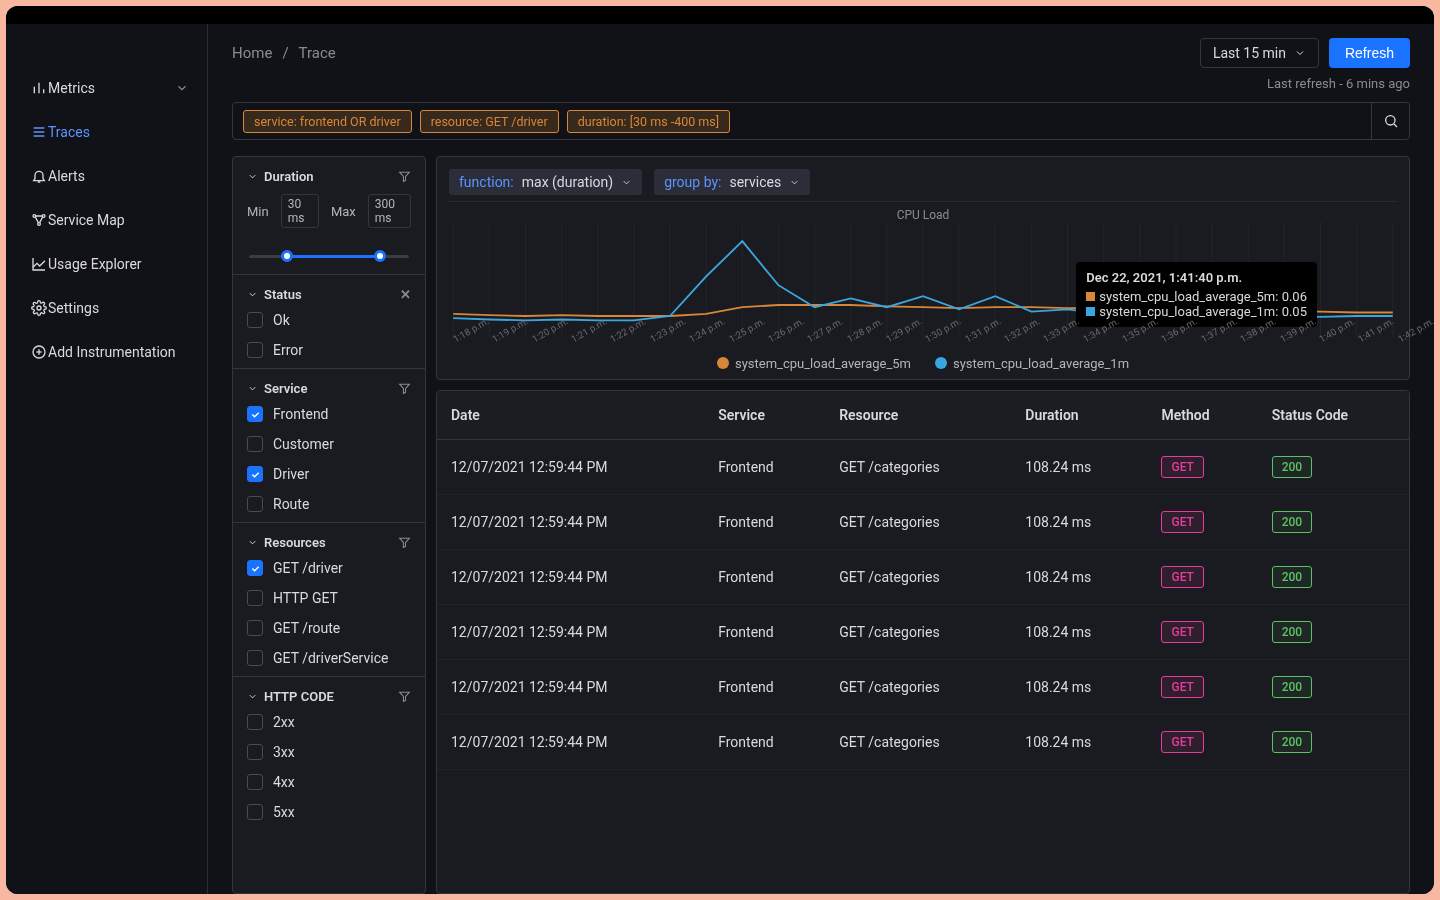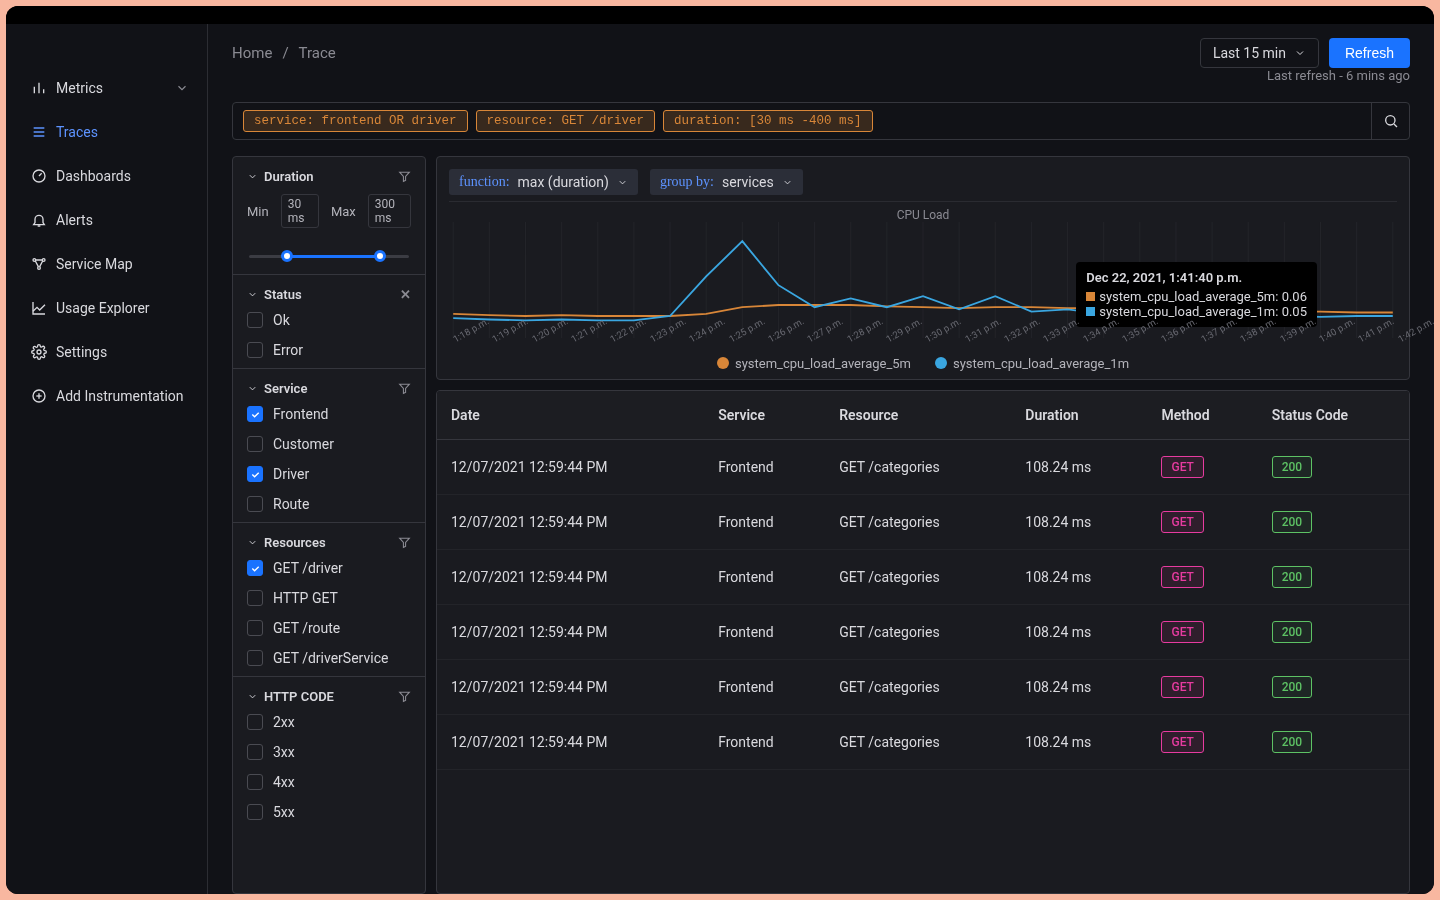--- a/index.html
+++ b/index.html
@@ -49,21 +49,21 @@
     padding-top:42px;
     flex:none;
   }
   .nav-item{
     display:flex;
     align-items:center;
     padding:0 14px 0 24px;
     height:44px;
     color:var(--text);
     cursor:pointer;
-    gap:8px;
+    gap:0;
     font-size:14px;
   }
   .nav-item.active{color:var(--blue-text);}
   .nav-icon{width:18px;height:18px;display:flex;align-items:center;justify-content:center;flex:none;}
   .nav-label{flex:1;}
   .nav-chevron{width:18px;color:var(--text-dim);}
   
   .main{
     flex:1;
     display:flex;
@@ -82,20 +82,21 @@
     color:var(--text-dim);
     font-size:15px;
     padding-top:6px;
   }
   .breadcrumb .sep{color:var(--text-dim);}
   .header-right{
     margin-left:auto;
     display:flex;
     flex-direction:column;
     align-items:flex-end;
+    gap:8px;
   }
   .header-buttons{display:flex;gap:10px;}
   .btn-outline{
     border:1px solid var(--border-light);
     background:transparent;
     color:var(--text);
     padding:6px 12px;
     border-radius:4px;
     display:flex;
     align-items:center;
@@ -110,21 +111,20 @@
     border-radius:4px;
     border:none;
     font-size:14px;
     cursor:pointer;
   }
   .last-refresh{color:var(--text-dim);font-size:13px;}
   
   .searchbar-row{
     padding:0 24px;
     margin-bottom:16px;
-    font-family:Liberation Mono, monospace;
   }
   .searchbar{
     display:flex;
     border:1px solid var(--border-light);
     border-radius:4px;
     height:38px;
     align-items:center;
   }
   .search-chips{
     display:flex;
@@ -212,21 +212,21 @@
   .fn-row{display:flex;gap:12px;margin-bottom:6px;}
   .fn-pill{
     background:#2b2e38;
     border-radius:3px;
     padding:5px 10px;
     display:flex;
     gap:8px;
     align-items:center;
     font-size:14px;
   }
-  .fn-pill .key{color:var(--blue-text);font-family:Liberation Serif, serif;}
+  .fn-pill .key{color:var(--blue-text);}
   .fn-pill .val{color:var(--text);}
   .chart-area{
     height:140px;
     border-top:1px solid #2a2b31;
     margin-top:6px;
     position:relative;
   }
   .chart-title{
     position:absolute;top:6px;left:0;right:0;text-align:center;color:var(--text-dim);font-size:12px;
   }
@@ -306,29 +306,20 @@
         </div>
         <div class="nav-item active">
           <span class="nav-icon">
             <svg width="16" height="16" viewBox="0 0 24 24" fill="none" stroke="currentColor" stroke-width="2">
               <line x1="4" y1="6" x2="20" y2="6"></line>
               <line x1="4" y1="12" x2="20" y2="12"></line>
               <line x1="4" y1="18" x2="20" y2="18"></line>
             </svg>
           </span>
     <span class="nav-label">Traces</span>
-    </div>
-        <div class="nav-item">
-          <span class="nav-icon">
-            <svg width="16" height="16" viewBox="0 0 24 24" fill="none" stroke="currentColor" stroke-width="2">
-              <circle cx="12" cy="12" r="9"></circle>
-              <path d="M12 12l4-4"></path>
-            </svg>
-          </span>
-    <span class="nav-label">Dashboards</span>
     </div>
         <div class="nav-item">
           <span class="nav-icon">
             <svg width="16" height="16" viewBox="0 0 24 24" fill="none" stroke="currentColor" stroke-width="2">
               <path d="M18 16v-5a6 6 0 10-12 0v5l-2 3h16z"></path>
               <path d="M10 21h4"></path>
             </svg>
           </span>
     <span class="nav-label">Alerts</span>
     </div>

